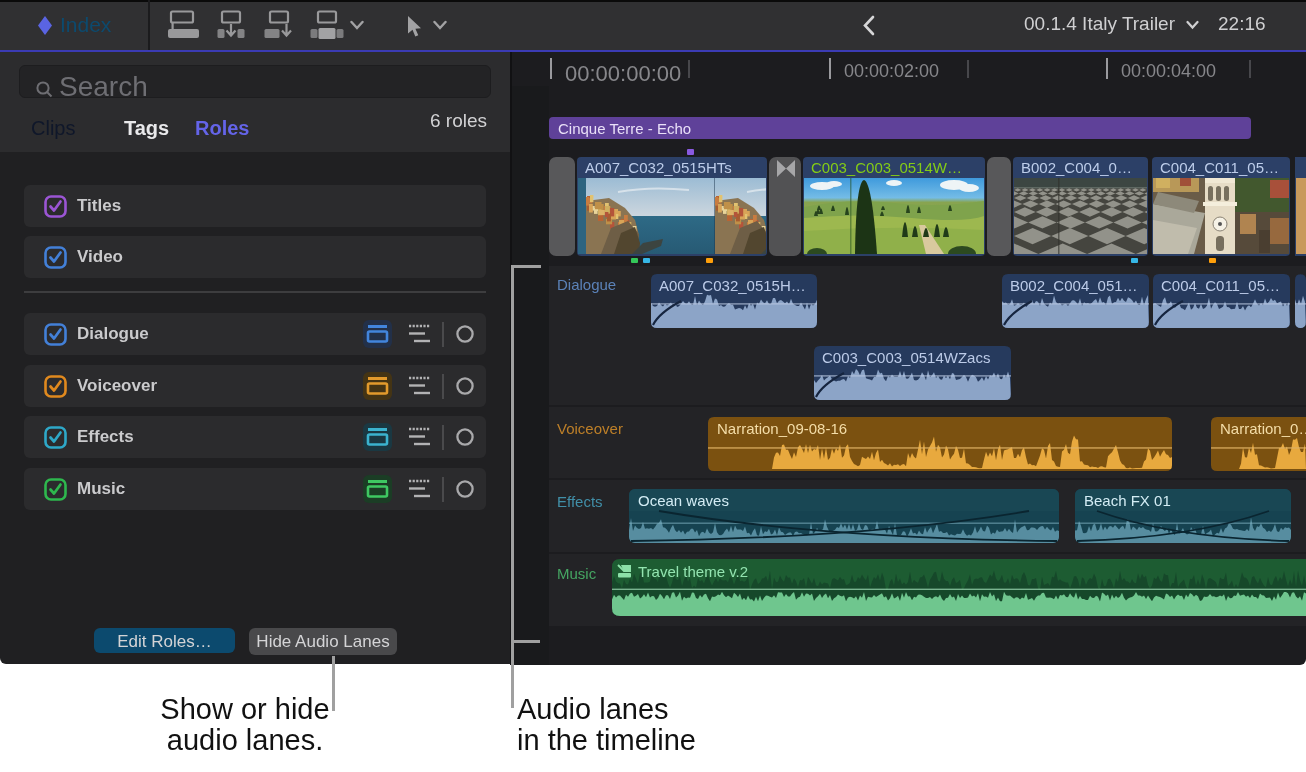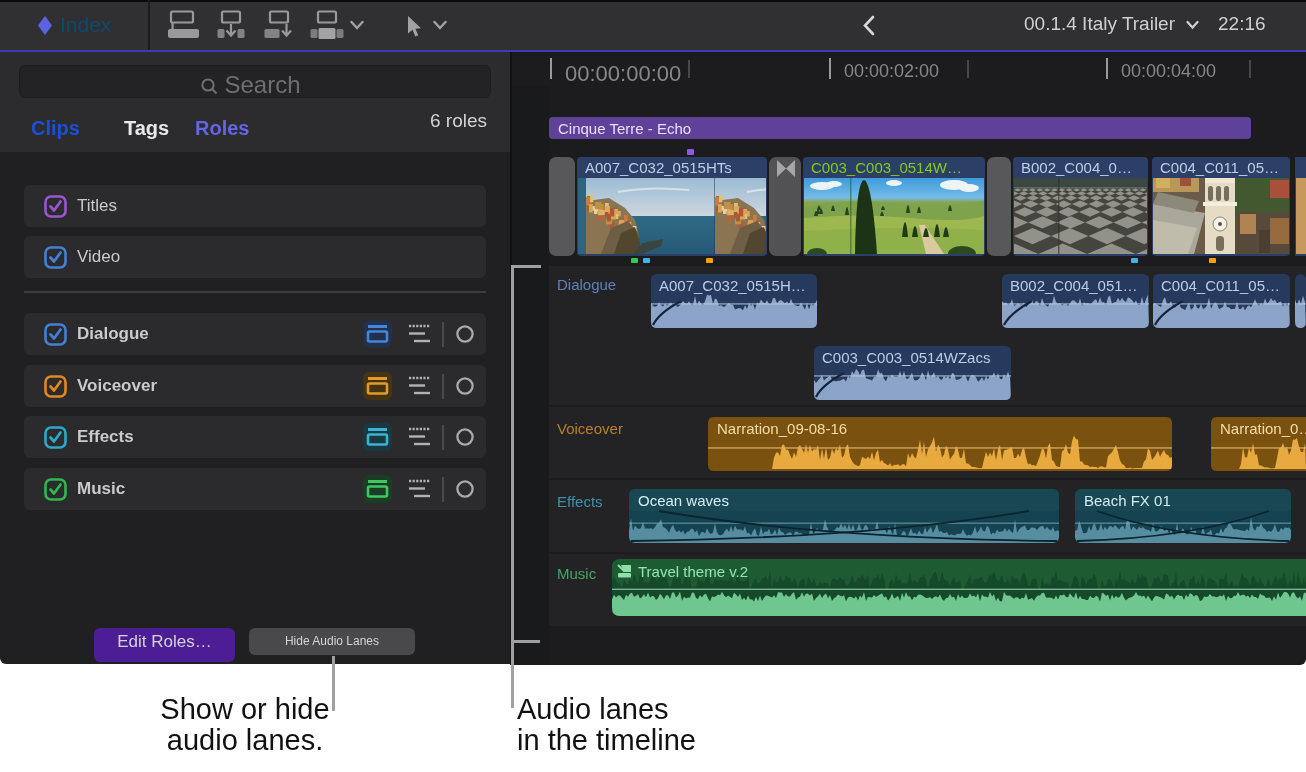--- a/index.html
+++ b/index.html
@@ -47,44 +47,44 @@
   </svg>
 <div class="abs" style="left:1024px;top:13px;font-size:19px;color:#cfcfd1">00.1.4 Italy Trailer</div>
 <svg class="abs" style="left:1186px;top:20px" width="13" height="10">
     <path d="M1.5,2 L6.5,7.5 L11.5,2" fill="none" stroke="#cfcfd1" stroke-width="2.2" stroke-linecap="round"></path>
   </svg>
 <div class="abs" style="left:1218px;top:13px;font-size:19px;color:#cfcfd1">22:16</div>
 <div class="abs" style="left:0;top:50px;width:1306px;height:2px;background:#3b3bb4"></div>
 <div class="abs" style="left:0;top:52px;width:510px;height:612px;background:#202022;border-radius:0 0 0 6px"></div>
 <div class="abs" style="left:0;top:52px;width:510px;height:100px;background:#2c2c2e"></div>
 <div class="abs" style="left:19px;top:65px;width:472px;height:33px;background:#232325;border-radius:6px;border:1px solid #1d1d1f">
-<div style="position:absolute;left:16px;right:24px;top:5px;text-align:center;font-size:24px;color:#6e6e73">
+<div style="position:absolute;left:16px;right:24px;top:5px;font-size:28px;color:#6e6e73">
 <svg width="17" height="17" style="vertical-align:-2px;margin-right:6px">
         <circle cx="7" cy="7" r="5.6" fill="none" stroke="#6e6e73" stroke-width="2"></circle>
         <path d="M11,11 L15.5,15.5" stroke="#6e6e73" stroke-width="2"></path>
       </svg>Search</div>
 </div>
-<div class="abs" style="left:31px;top:117px;font-size:20px;font-weight:bold;color:#1d4ed8">Clips</div>
+<div class="abs" style="left:31px;top:117px;font-size:20px;font-weight:normal;color:#0f172a">Clips</div>
 <div class="abs" style="left:124px;top:117px;font-size:20px;font-weight:bold;color:#e9e9eb">Tags</div>
 <div class="abs" style="left:195px;top:117px;font-size:20px;font-weight:bold;color:#6464e8">Roles</div>
 <div class="abs" style="left:430px;top:110px;font-size:19px;color:#d2d2d4">6 roles</div>
 <div style="position:absolute;left:24px;top:185px;width:462px;height:42px;background:#2b2b2d;border-radius:6px">
 <svg width="23" height="23" style="position:absolute;left:20px;top:10px">
 <rect x="1.5" y="1.5" width="20" height="20" rx="5.5" fill="none" stroke="#9b55d4" stroke-width="2.6"></rect>
 <path d="M6.5,11.5 L10,15.5 L16.5,6.5" fill="none" stroke="#9b55d4" stroke-width="2.7" stroke-linecap="round" stroke-linejoin="round"></path>
 </svg>
-<div style="position:absolute;left:53px;top:11px;font-size:17px;font-weight:normal;color:#cacacc">Titles</div>
+<div style="position:absolute;left:53px;top:11px;font-size:17px;font-weight:bold;color:#cacacc">Titles</div>
 
 </div>
 <div style="position:absolute;left:24px;top:236px;width:462px;height:42px;background:#2b2b2d;border-radius:6px">
 <svg width="23" height="23" style="position:absolute;left:20px;top:10px">
 <rect x="1.5" y="1.5" width="20" height="20" rx="5.5" fill="none" stroke="#4380d8" stroke-width="2.6"></rect>
 <path d="M6.5,11.5 L10,15.5 L16.5,6.5" fill="none" stroke="#4380d8" stroke-width="2.7" stroke-linecap="round" stroke-linejoin="round"></path>
 </svg>
-<div style="position:absolute;left:53px;top:11px;font-size:17px;font-weight:normal;color:#cacacc">Video</div>
+<div style="position:absolute;left:53px;top:11px;font-size:17px;font-weight:bold;color:#cacacc">Video</div>
 
 </div>
 <div class="abs" style="left:24px;top:291px;width:462px;height:2px;background:#3d3d3f"></div>
 <div style="position:absolute;left:24px;top:313px;width:462px;height:42px;background:#2b2b2d;border-radius:6px">
 <svg width="23" height="23" style="position:absolute;left:20px;top:10px">
 <rect x="1.5" y="1.5" width="20" height="20" rx="5.5" fill="none" stroke="#4380d8" stroke-width="2.6"></rect>
 <path d="M6.5,11.5 L10,15.5 L16.5,6.5" fill="none" stroke="#4380d8" stroke-width="2.7" stroke-linecap="round" stroke-linejoin="round"></path>
 </svg>
 <div style="position:absolute;left:53px;top:11px;font-size:17px;font-weight:bold;color:#cacacc">Dialogue</div>
 <div style="position:absolute;left:339px;top:7px;width:29px;height:28px;border-radius:6px;background:#223049">
@@ -174,22 +174,22 @@
         <path d="M1,2 H22" stroke-dasharray="2.2 1.4"></path>
         <path d="M1,9.5 H17"></path>
         <path d="M6,17 H22"></path>
       </g>
     </svg>
 <div style="position:absolute;left:418px;top:9px;width:2px;height:25px;background:#4a4a4c"></div>
 <svg width="20" height="20" style="position:absolute;left:431px;top:11px">
       <circle cx="10" cy="10" r="7.6" fill="none" stroke="#a9a9ab" stroke-width="2.3"></circle>
     </svg>
 </div>
-<div class="abs" style="left:94px;top:628px;width:141px;height:34px;background:#4c1d95;border-radius:6px;text-align:center;line-height:27px;font-size:17px;color:#d4d4d6">Edit Roles…</div>
-<div class="abs" style="left:249px;top:628px;width:166px;height:27px;background:#49494b;border-radius:6px;text-align:center;line-height:27px;font-size:12px;color:#d4d4d6">Hide Audio Lanes</div>
+<div class="abs" style="left:94px;top:628px;width:141px;height:25px;background:#0c4a6e;border-radius:6px;text-align:center;line-height:27px;font-size:17px;color:#d4d4d6">Edit Roles…</div>
+<div class="abs" style="left:249px;top:628px;width:148px;height:27px;background:#49494b;border-radius:6px;text-align:center;line-height:27px;font-size:17px;color:#d4d4d6">Hide Audio Lanes</div>
 <div class="abs" style="left:510px;top:52px;width:2px;height:613px;background:#111113"></div>
 <div class="abs" style="left:512px;top:52px;width:794px;height:613px;background:#1c1c1f;border-radius:0 0 6px 0"></div>
 <div class="abs" style="left:512px;top:86px;width:37px;height:579px;background:#191a1c"></div>
 <div class="abs" style="left:549px;top:266px;width:757px;height:139px;background:#232326"></div>
 <div class="abs" style="left:549px;top:407px;width:757px;height:71px;background:#232326"></div>
 <div class="abs" style="left:549px;top:480px;width:757px;height:72px;background:#232326"></div>
 <div class="abs" style="left:549px;top:554px;width:757px;height:72px;background:#232326"></div>
 <div class="abs" style="left:550px;top:58px;width:2px;height:21px;background:#9a9a9e"></div>
 <div class="abs" style="left:829px;top:58px;width:2px;height:21px;background:#9a9a9e"></div>
 <div class="abs" style="left:1106px;top:58px;width:2px;height:21px;background:#9a9a9e"></div>

